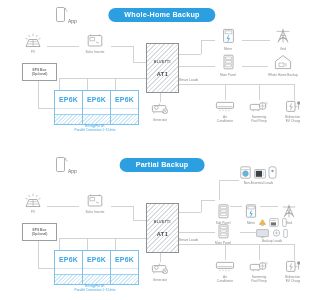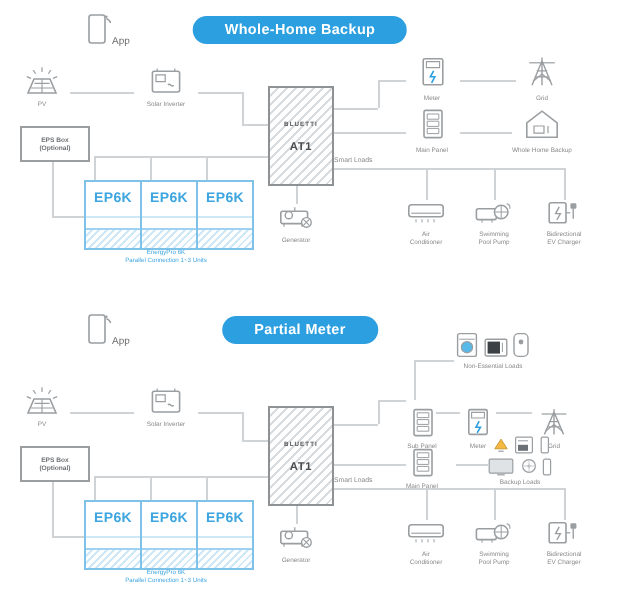--- a/index.html
+++ b/index.html
@@ -1,19 +1,19 @@
 <!DOCTYPE html>
 <html><head>
 <meta charset="utf-8">
 <style>
   html,body{margin:0;padding:0;background:#ffffff;}
   body{width:300px;height:300px;overflow:hidden;
        font-family:"Liberation Sans","DejaVu Sans",sans-serif;color:#6d6d6d;}
   .canvas{position:relative;width:300px;height:300px;background:#fff;}
-  .panel{position:absolute;left:0;width:300px;height:150px;}
+  .panel{position:absolute;left:12px;width:300px;height:150px;}
   .panel.top{top:0;}
   .panel.bottom{top:150px;}
 
   
   .pill{position:absolute;left:50%;transform:translateX(-50%);
         background:#2b9fe0;color:#fff;border-radius:9px;
         font-size:7.2px;font-weight:bold;letter-spacing:.2px;
         padding:3.4px 16px;white-space:nowrap;line-height:1;}
 
   
@@ -231,21 +231,21 @@
         <rect x="12.2" y="1.6" width="3" height="2.8" rx="0.6" fill="#9a9ea1"></rect>
         <path d="M10 6.4h2.2" stroke="#9a9ea1" stroke-width="0.6"></path>
       </svg>
       <div class="cap">Bidirectional
 EV Charger</div>
     </div>
   </div>
 
   <div class="panel bottom">
 
-    <div class="pill" style="top:8px;">Partial Meter</div>
+    <div class="pill" style="top:8px;">Partial Backup</div>
 
     <div style="position:absolute;left:44px;top:6px;">
       <svg class="gi" width="12" height="17" viewBox="0 0 12 17">
         <rect x="0.5" y="1.5" width="8" height="14" rx="1.2" fill="#fff" stroke="#9a9ea1" stroke-width="0.8"></rect>
         <path d="M9.2 3.4a3 3 0 0 1 2.1 2.1" fill="none" stroke="#9a9ea1" stroke-width="0.7"></path>
         <circle cx="9.2" cy="2.4" r="0.6" fill="#9a9ea1"></circle>
       </svg>
     </div>
     <div class="appcap" style="left:56px;top:18px;">App</div>
 

